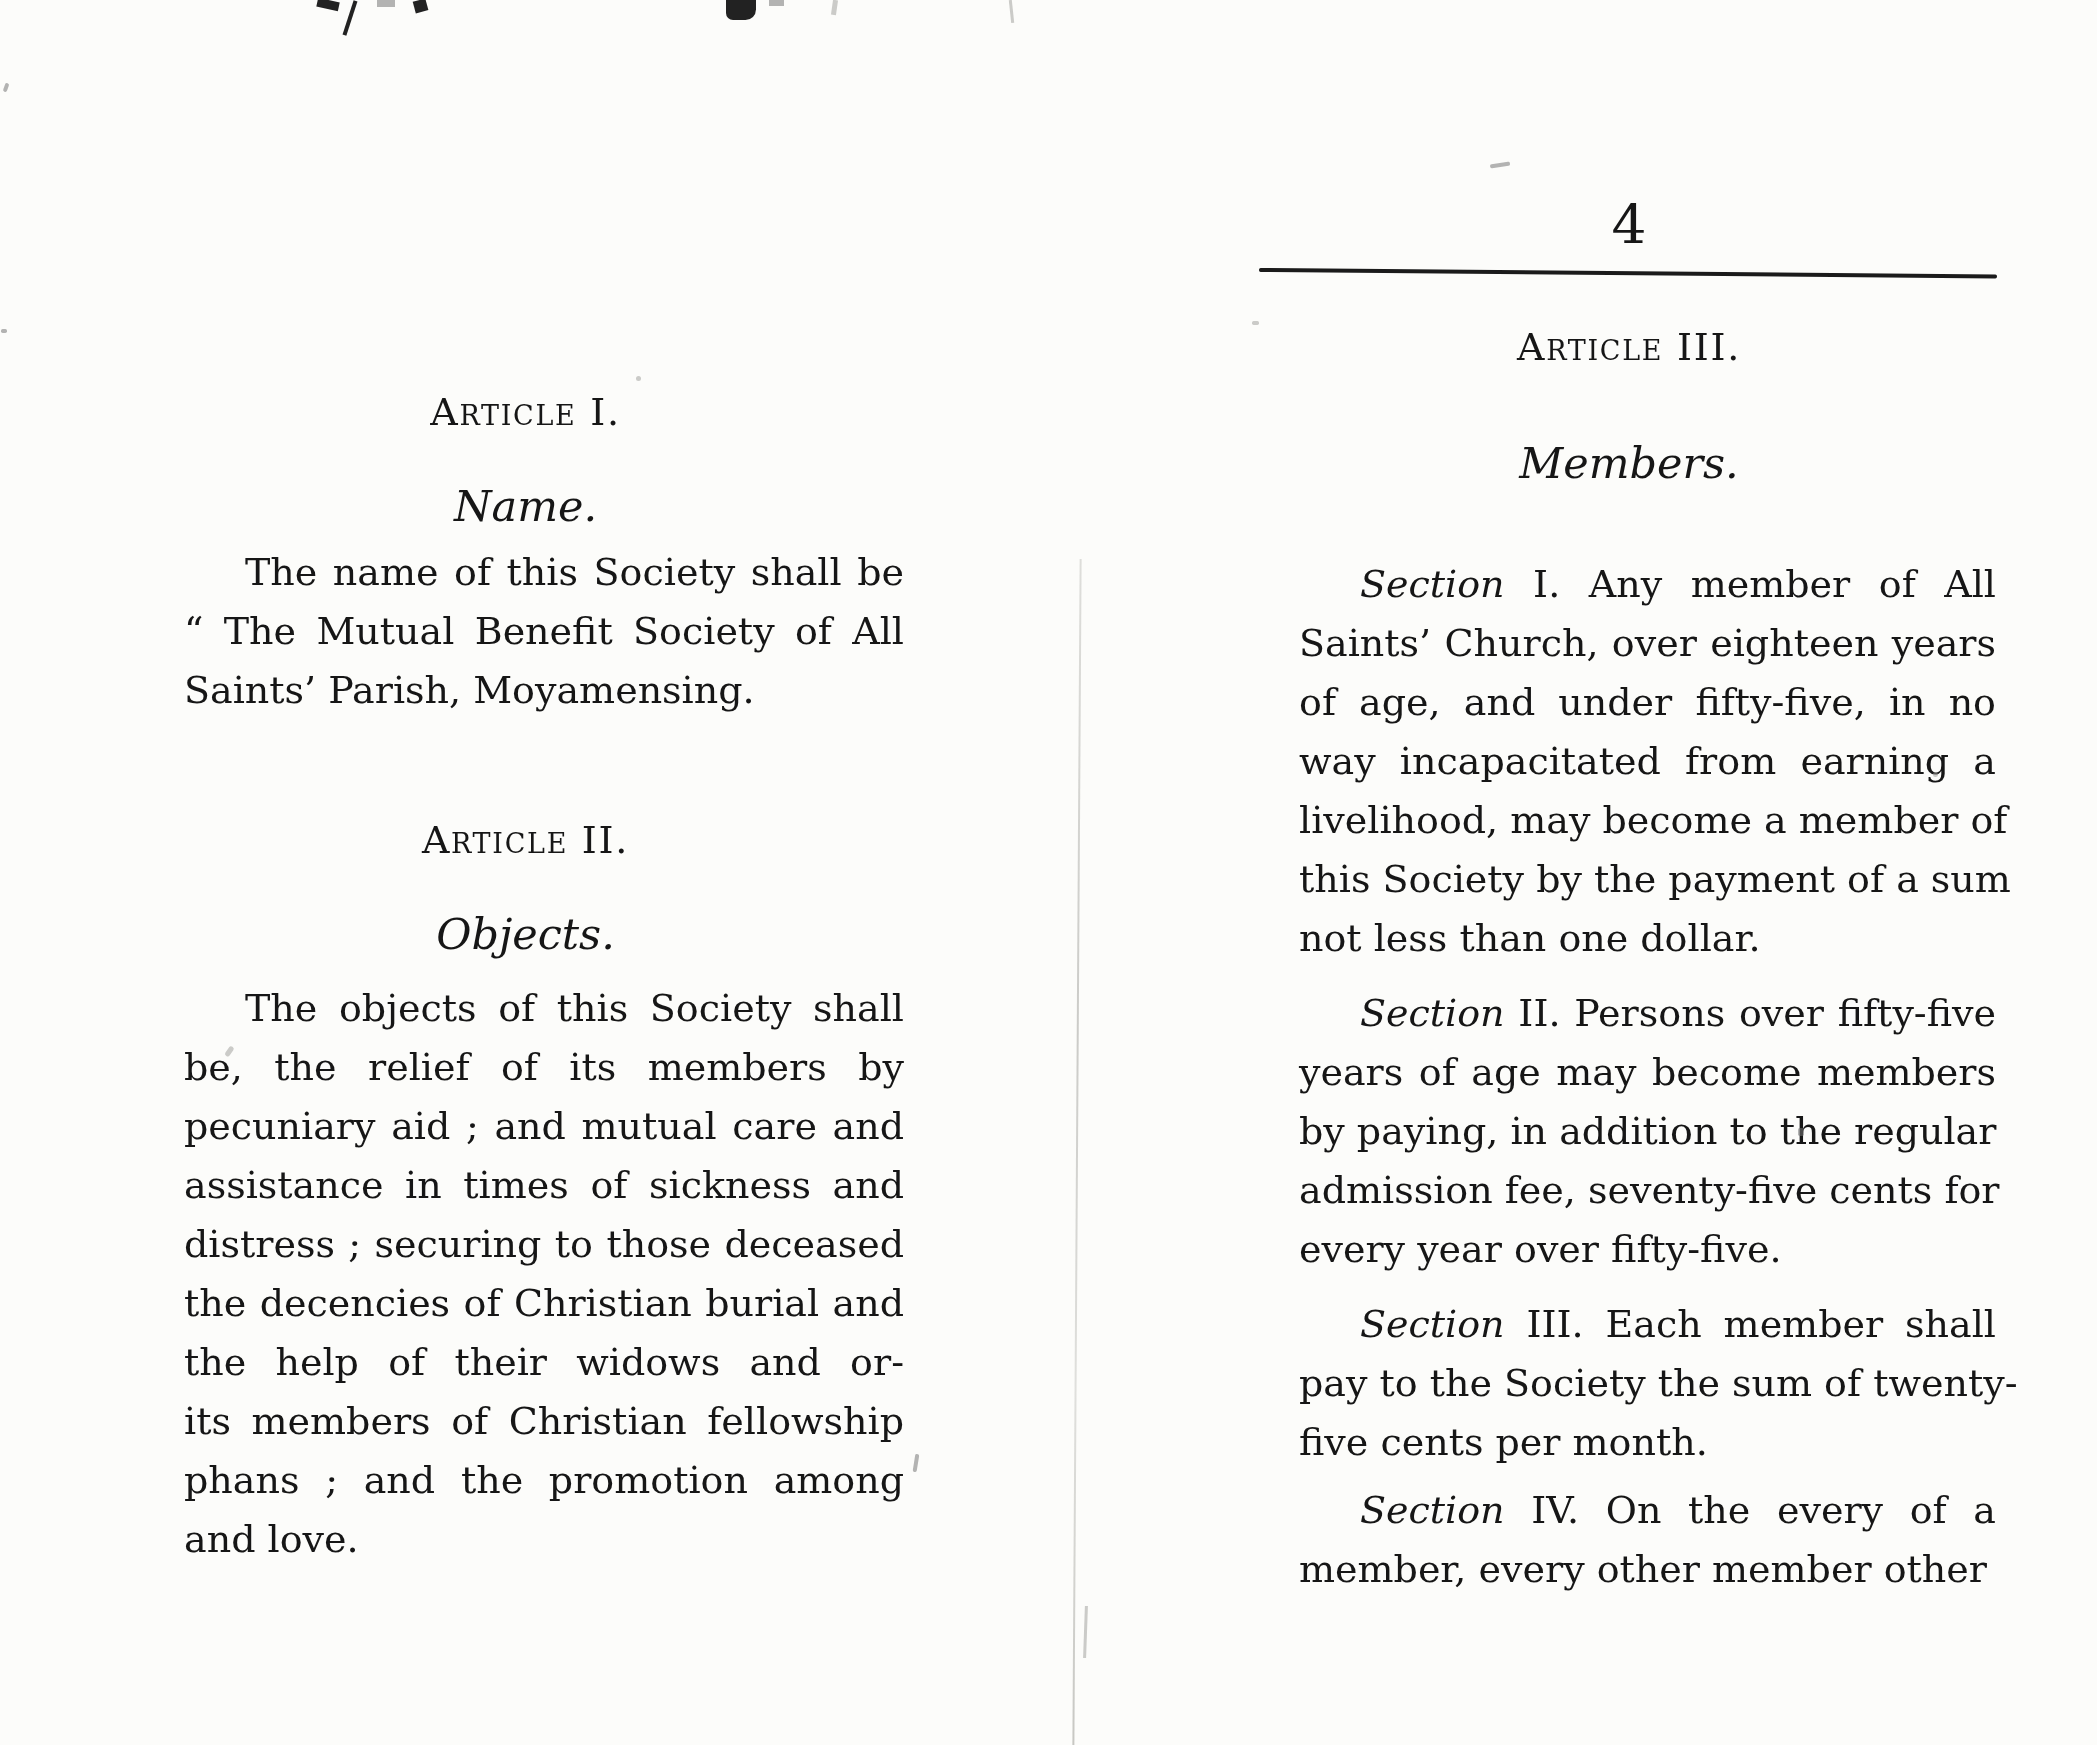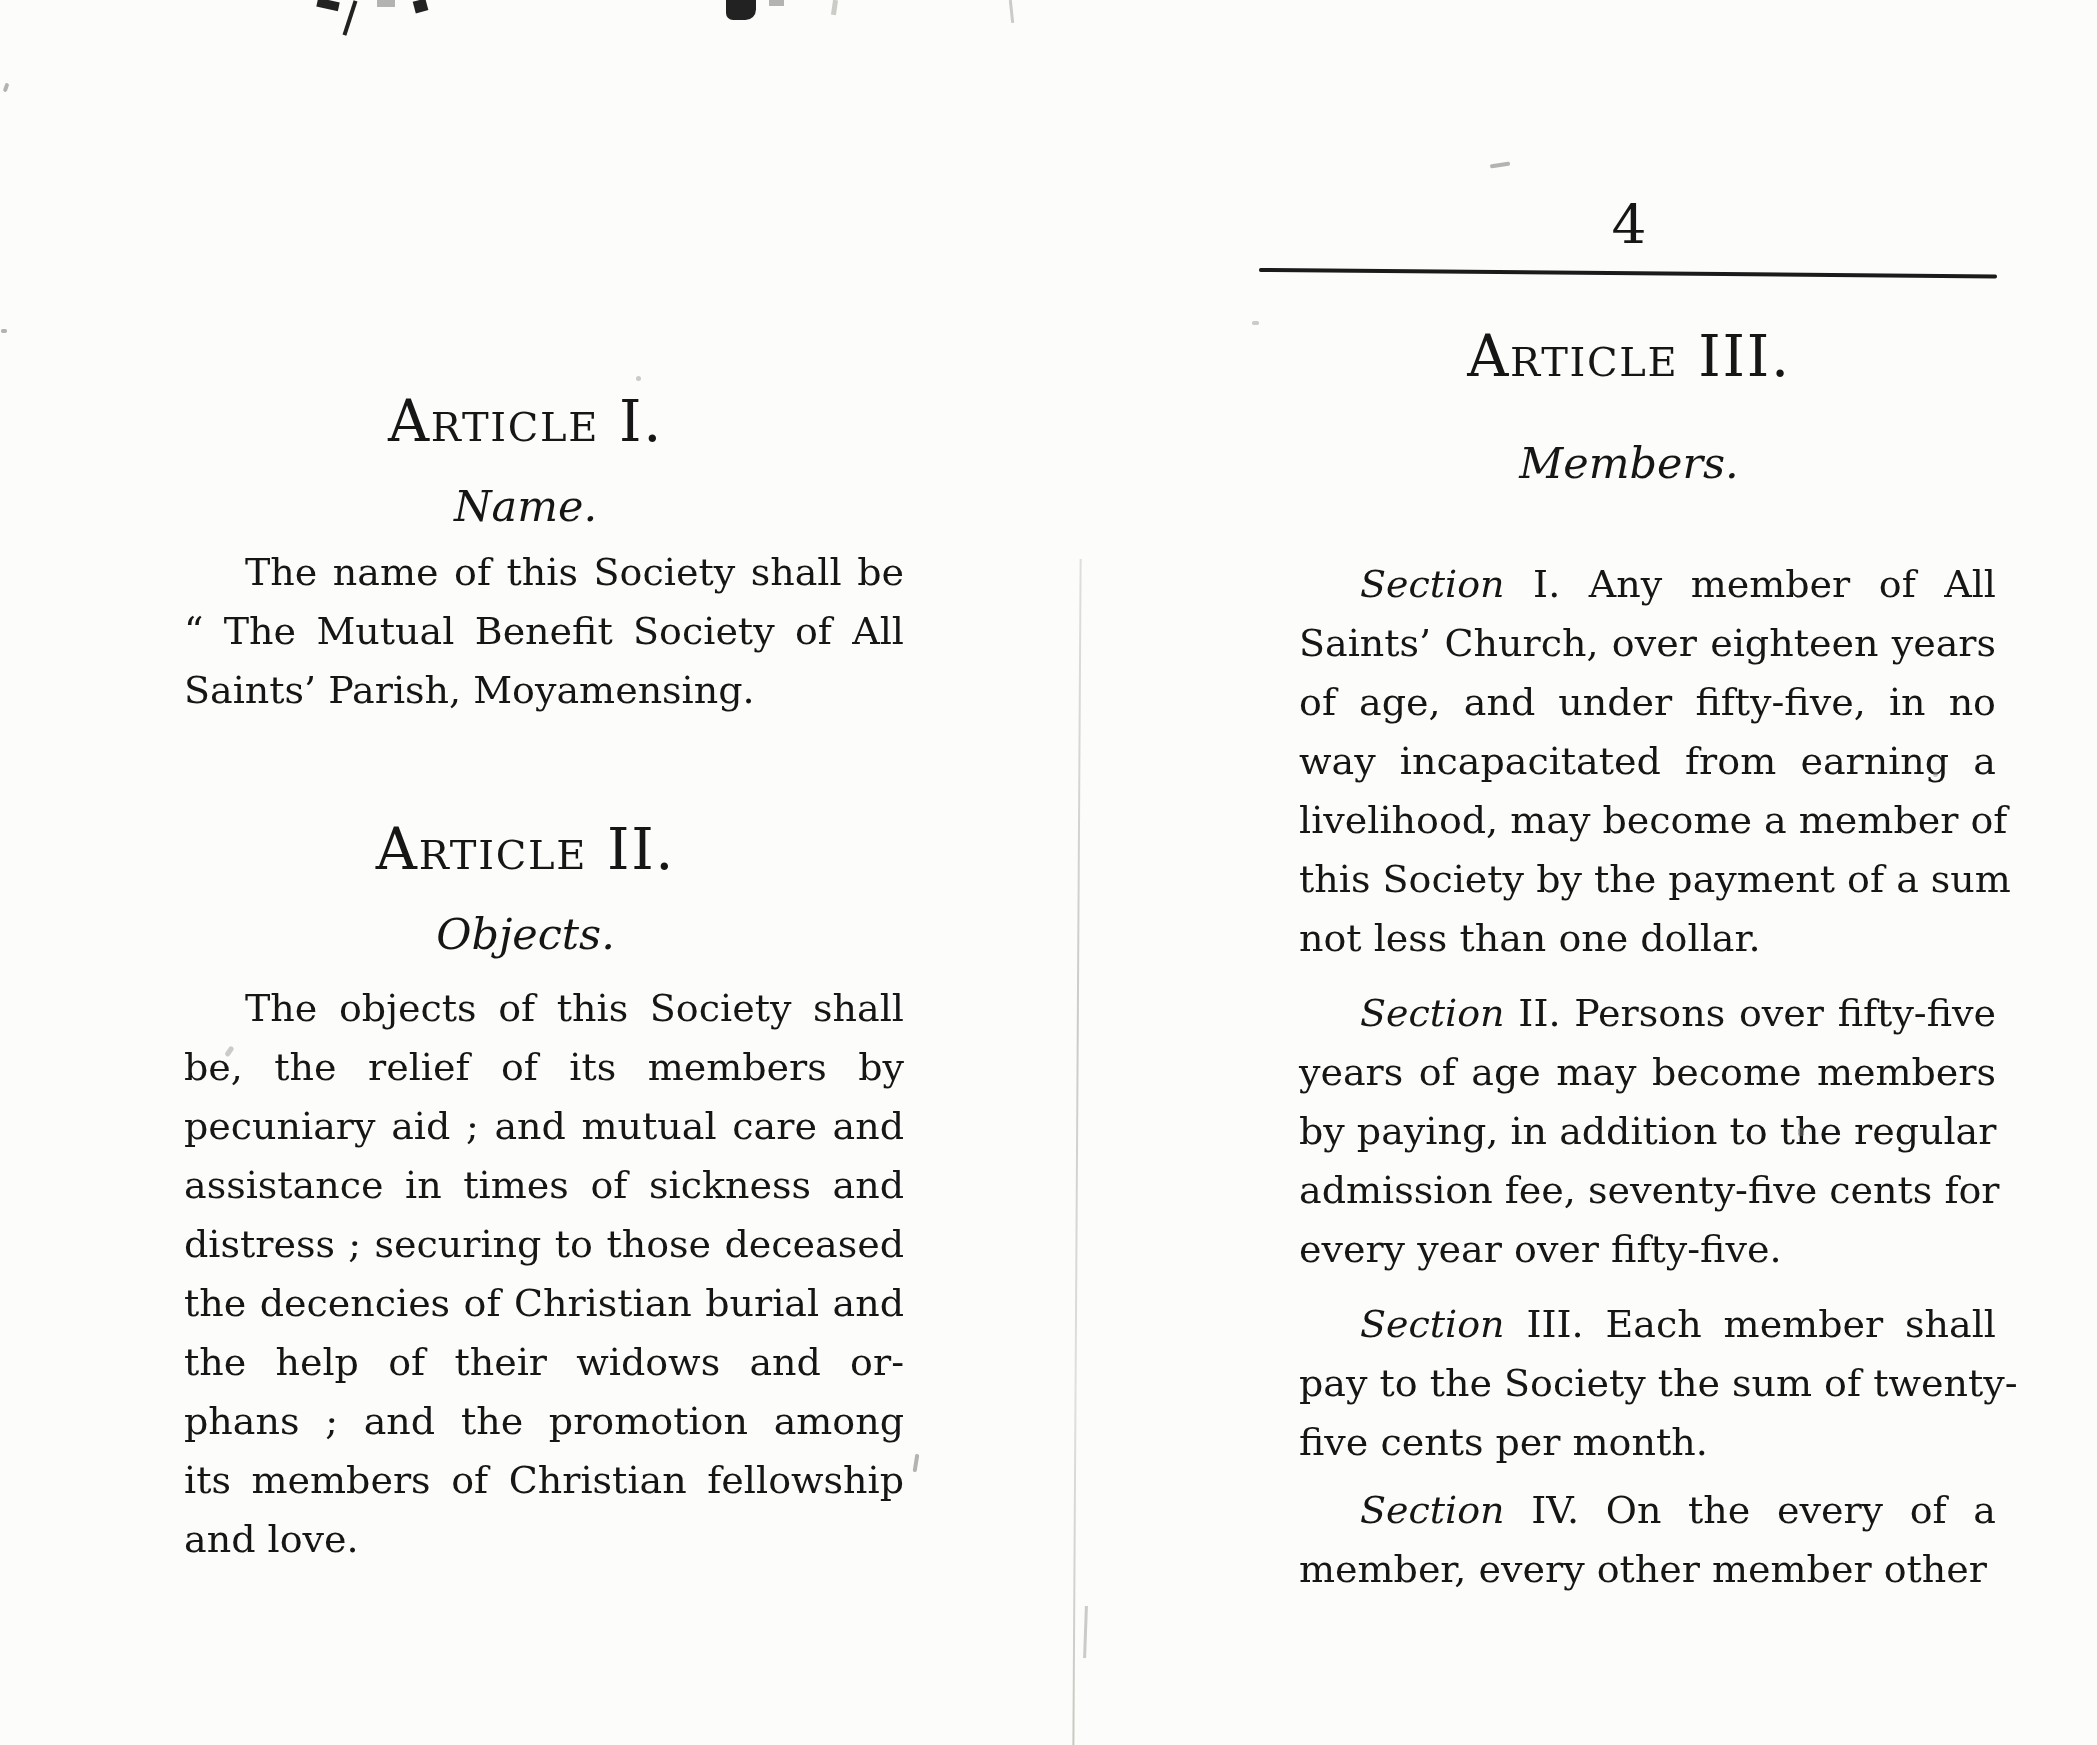--- a/index.html
+++ b/index.html
@@ -10,21 +10,21 @@
     font-family:"DejaVu Serif","Liberation Serif",serif;
     color:#161616;
     overflow:hidden;
   }
   .col{position:absolute;top:0;}
   .col-left{left:147px;width:757px;}
   .col-right{left:1262px;width:734px;}
   .abs{position:absolute;left:0;right:0;}
 
   .h-article{
-    font-size:57px;
+    font-size:38px;
     font-variant:small-caps;
     letter-spacing:1.7px;
     text-align:center;
     line-height:1;
     white-space:nowrap;
   }
   .h-sub{
     font-size:43px;
     font-style:italic;
     text-align:center;
@@ -93,22 +93,22 @@
     <div class="abs h-sub" style="top:913px">Objects.</div>
 
     <div class="para" style="top:979px">
       <div class="line first">The objects of this Society shall</div>
       <div class="line">be, the relief of its members by</div>
       <div class="line">pecuniary aid ; and mutual care and</div>
       <div class="line">assistance in times of sickness and</div>
       <div class="line">distress ; securing to those deceased</div>
       <div class="line">the decencies of Christian burial and</div>
       <div class="line">the help of their widows and or-</div>
+      <div class="line">its members of Christian fellowship</div>
       <div class="line">phans ; and the promotion among</div>
-      <div class="line">its members of Christian fellowship</div>
       <div class="line last">and love.</div>
     </div>
   </div>
 
   <div class="col col-right">
 
     <div class="abs pagenum" style="top:198px">4</div>
 
     <div class="rule" style="top:268px;left:-3.5px;width:738px"></div>
 

